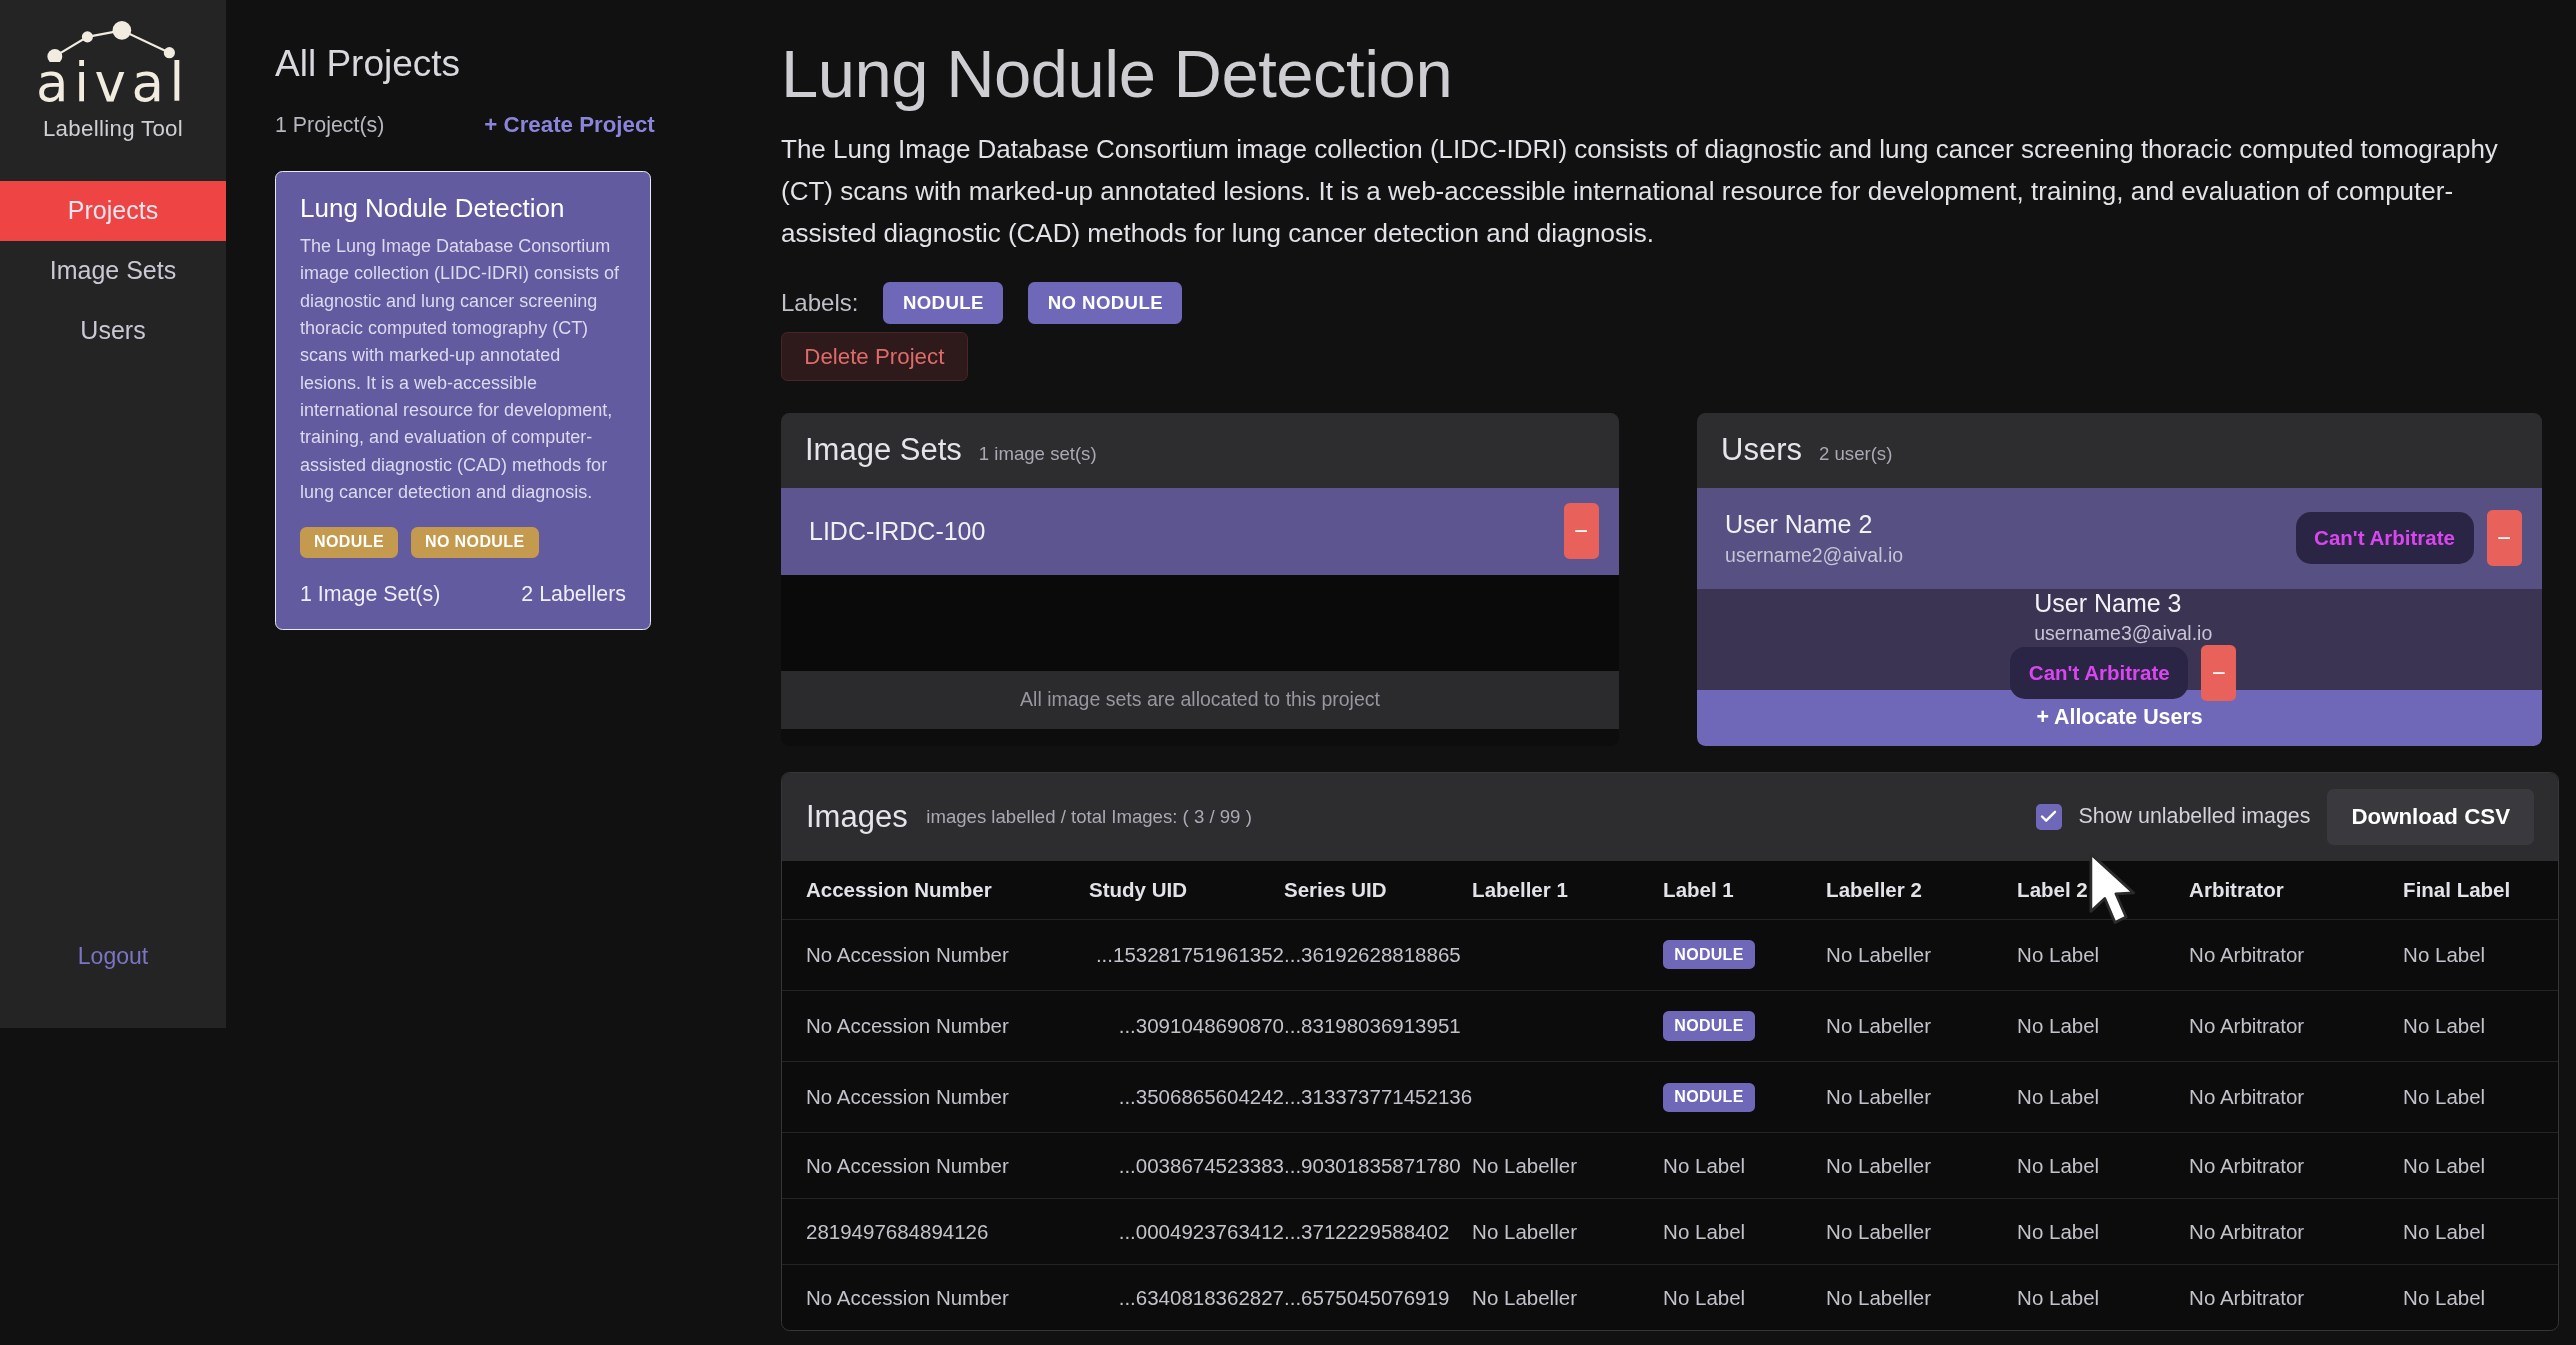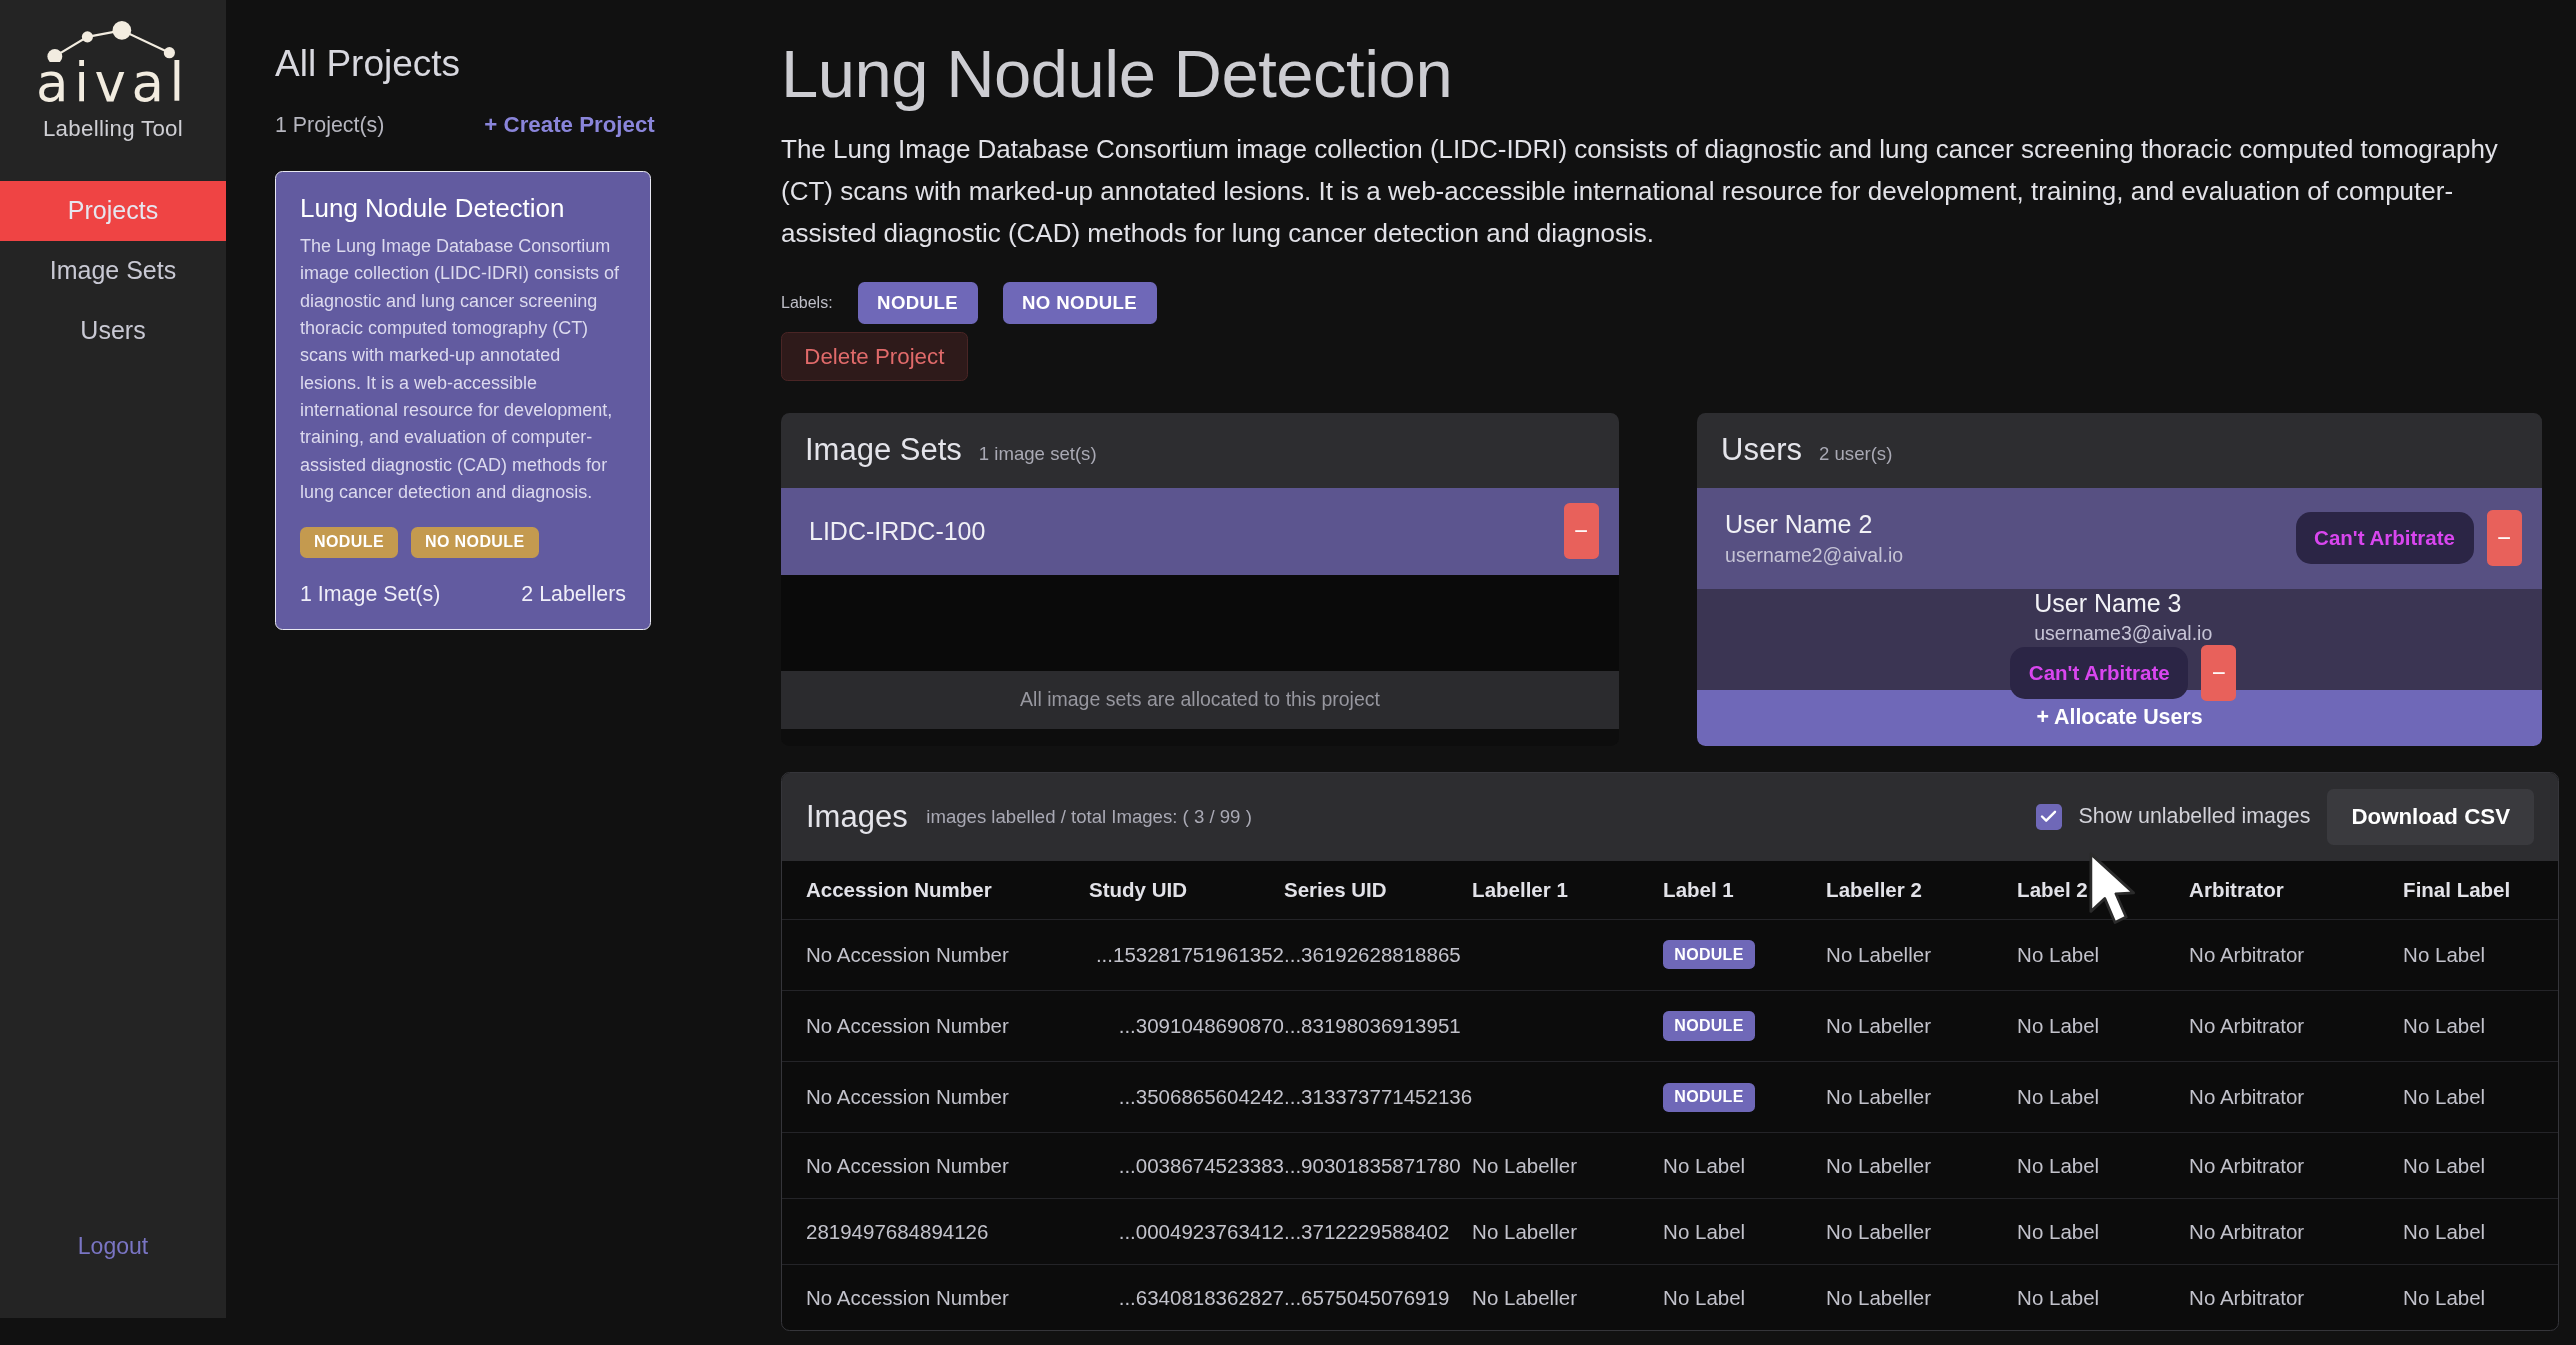--- a/index.html
+++ b/index.html
@@ -6,21 +6,21 @@
   html, body {
     width: 2576px; height: 1346px;
     background: #111111;
     font-family: "Liberation Sans", sans-serif;
     overflow: hidden;
   }
   .app { display: flex; width: 2576px; height: 1346px; }
 
   
   .sidebar {
-    width: 226px; flex: 0 0 226px; height: 1318px;
+    width: 226px; flex: 0 0 226px; height: 1028px;
     background: #242424;
     display: flex; flex-direction: column;
     position: relative;
   }
   .logo-wrap { padding: 20.5px 0 7.4px 0; text-align: center; }
   .logo-graph { display: block; margin: 0 auto 1.9px auto; }
   .logo-word {
     font-size: 53px; letter-spacing: 5.6px; color: #f2ece0;
     font-weight: 400; line-height: 0.95; margin-top: -5.6px;
     font-family: "DejaVu Sans", sans-serif;
@@ -76,21 +76,21 @@
   .main-title {
     font-size: 67px; color: #cdcdd2; font-weight: 400; letter-spacing: -0.5px;
     line-height: 1.1;
   }
   .desc-label { font-size: 23px; color: #b9b9c2; margin-top: 33px; }
   .desc-body {
     font-size: 26px; color: #e2e2e8; line-height: 1.62; margin-top: 17px;
     max-width: 1768px;
   }
   .labels-row { display: flex; align-items: center; margin-top: 28px; }
-  .labels-label { font-size: 16px; color: #bfbfc8; }
+  .labels-label { font-size: 24px; color: #bfbfc8; }
   .label-chip {
     margin-left: 25px; background: #6f68b8; color: #ffffff;
     font-size: 18.6px; font-weight: bold; padding: 10.2px 19.5px; border-radius: 6.5px;
     letter-spacing: 0.4px; cursor: pointer;
   }
   .delete-project {
     margin-top: 8px; display: inline-block;
     background: #2e1a1a; color: #e06a6a; border: 0.9px solid #4a2525;
     font-size: 22.3px; padding: 10.2px 22.3px; border-radius: 6.5px; cursor: pointer;
   }

